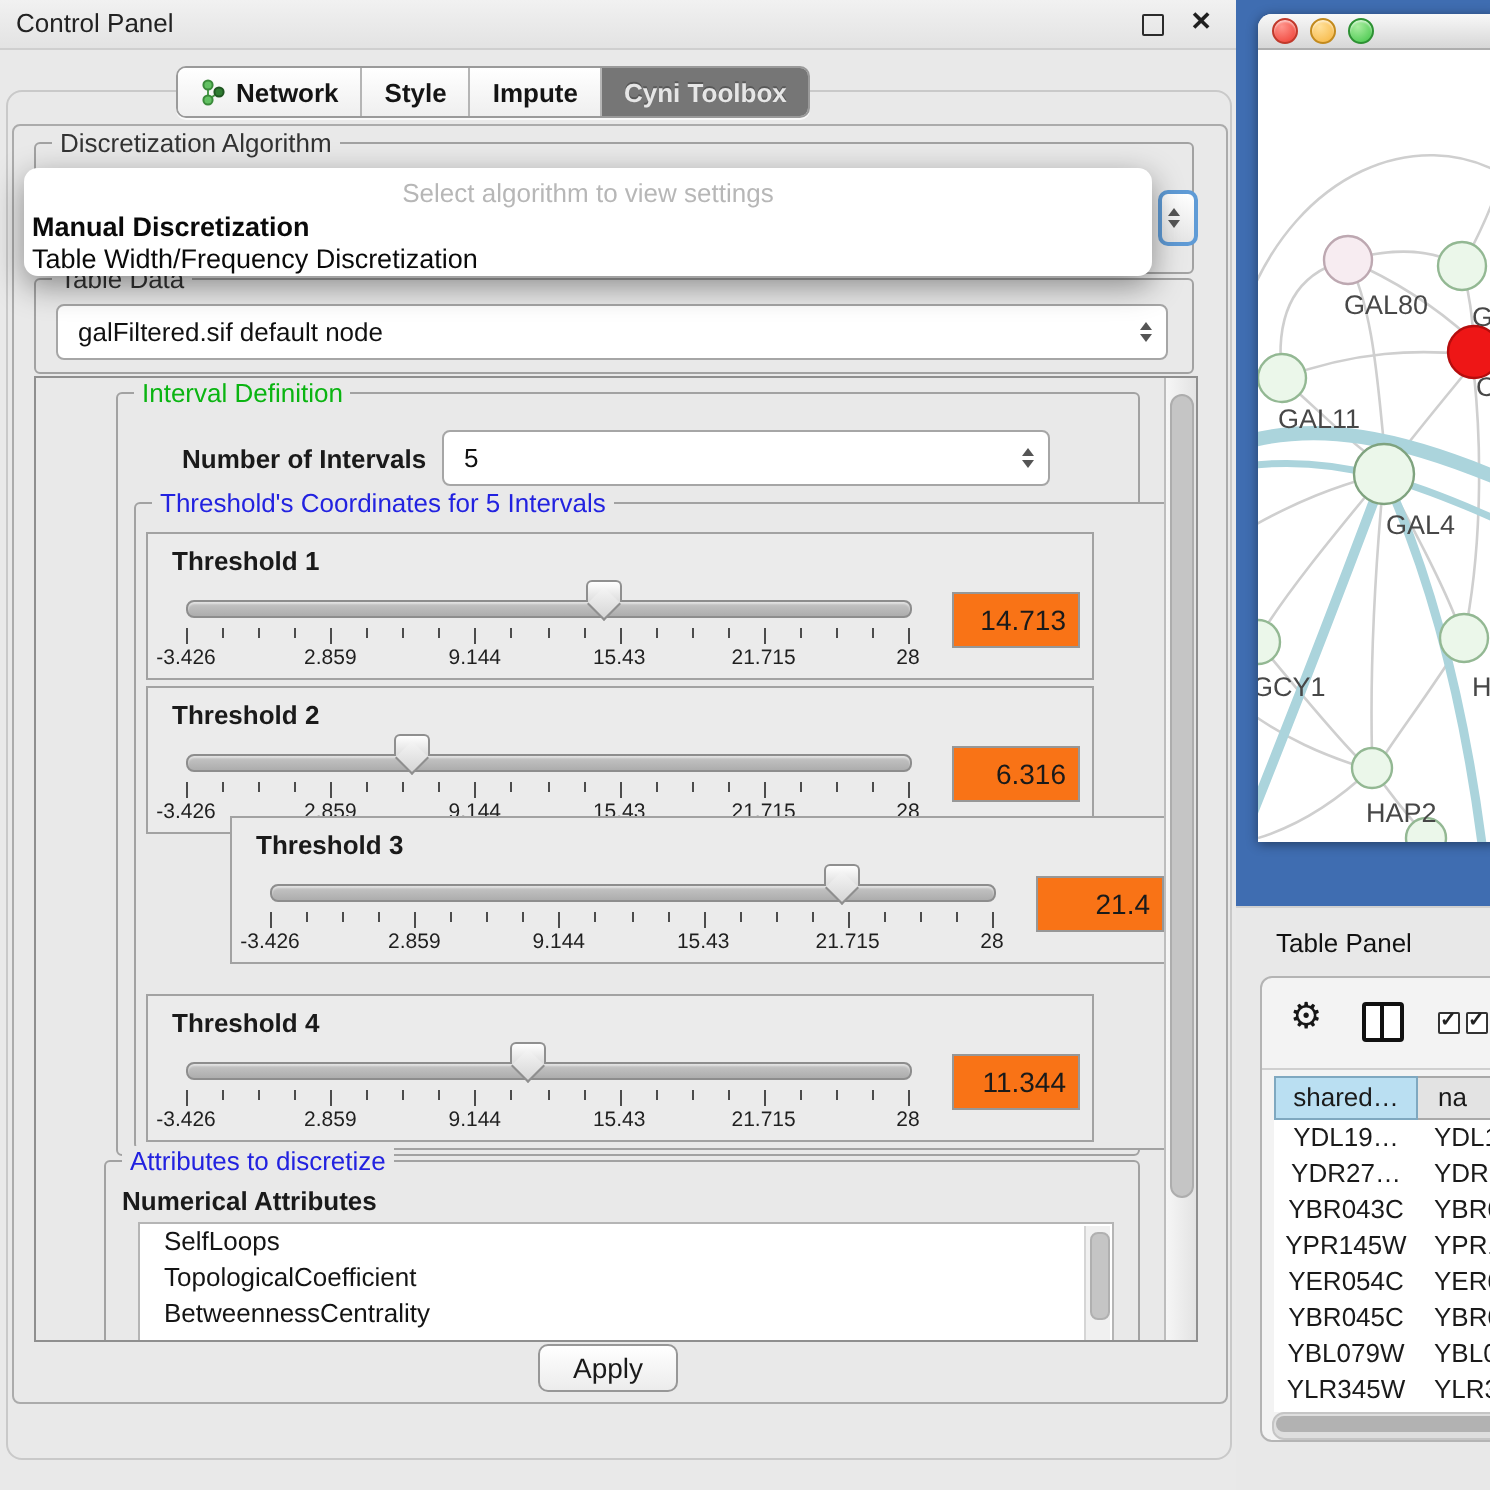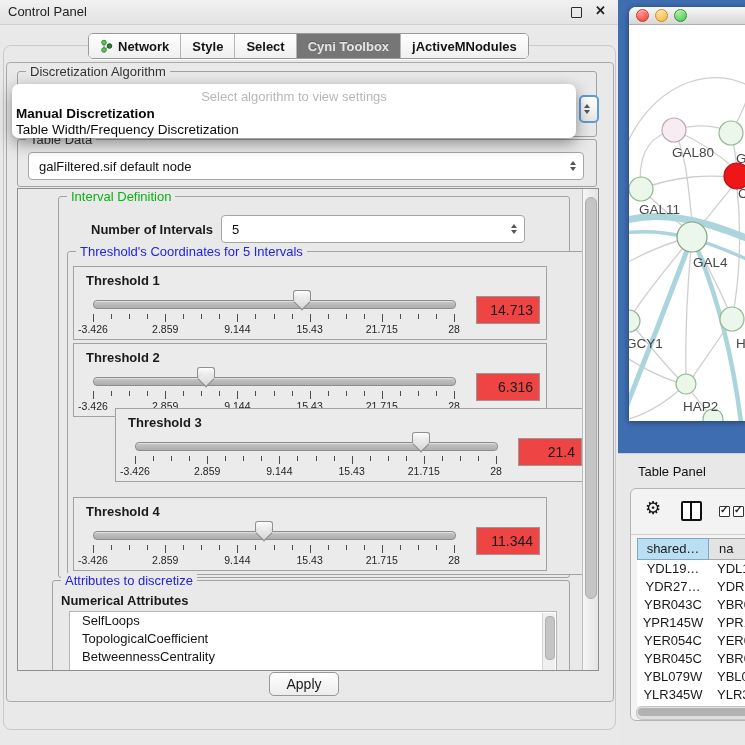--- a/index.html
+++ b/index.html
@@ -59,21 +59,21 @@
     background:linear-gradient(#fefefe,#dcdcdc);border:1px solid #8f8f8f;border-bottom:none;
     border-radius:3px 3px 1px 1px;}
   .thumb::after{content:"";position:absolute;left:2px;top:4.6px;width:11px;height:11px;
     background:linear-gradient(135deg,#f5f5f5,#d6d6d6);
     border-right:1px solid #8f8f8f;border-bottom:1px solid #8f8f8f;transform:rotate(45deg);}
   .tick{position:absolute;width:1px;background:#4c4c4c;top:47px;}
   .tick.major{height:8px;}
   .tick.minor{height:5px;}
   .tlabel{position:absolute;top:56px;width:44px;text-align:center;
     font-size:10.5px;font-weight:400;color:#1f1f1f;}
-  .vbox{position:absolute;left:402px;top:29px;width:56px;height:26px;background:#ef4444;
+  .vbox{position:absolute;left:402px;top:29px;width:56px;height:26px;background:#f97316;
     border:1px solid #979797;font-size:14px;line-height:26px;text-align:right;padding-right:6px;box-sizing:content-box;}
   
   .attr-title{position:absolute;left:8px;top:12px;font-size:13px;font-weight:700;}
   .listbox{position:absolute;left:16px;top:30px;width:486px;height:62px;background:#fff;
     border:1px solid #b5b5b5;overflow:hidden;}
   .litem{padding-left:12px;font-size:13px;line-height:18px;color:#141414;white-space:nowrap;}
   .lsb{position:absolute;right:1px;top:1px;width:12px;height:60px;background:#f0f0f0;border-left:1px solid #d5d5d5;}
   .lsb .vthumb{position:absolute;left:2px;top:3px;width:8px;height:42px;background:#c5c5c5;border:1px solid #b0b0b0;border-radius:4px;}
   .apply{position:absolute;left:262px;top:609px;width:68px;height:22px;
     background:linear-gradient(#ffffff,#ececec);border:1px solid #979797;border-radius:5px;
@@ -145,27 +145,24 @@
               <circle cx="4" cy="11" r="2.3" fill="#62c062" stroke="#3a8a3a"></circle>
               <circle cx="9.5" cy="7" r="2.3" fill="#2f7d32" stroke="#205722"></circle>
             </svg>
           </span>
           <span>Network</span>
         </div>
         <div class="seg">
           <span>Style</span>
         </div>
         <div class="seg">
-          <span>Select</span>
+          <span>Impute</span>
         </div>
         <div class="seg sel">
           <span>Cyni Toolbox</span>
-        </div>
-        <div class="seg">
-          <span>jActiveMNodules</span>
         </div>
       </div>
 
     <div class="tabcontent">
 
       <div class="grp" style="left:10px;top:8px;width:578px;height:64px;">
         <span class="legend">Discretization Algorithm</span>
       </div>
       <div class="algo-spinbtn">
         <span class="spin">

